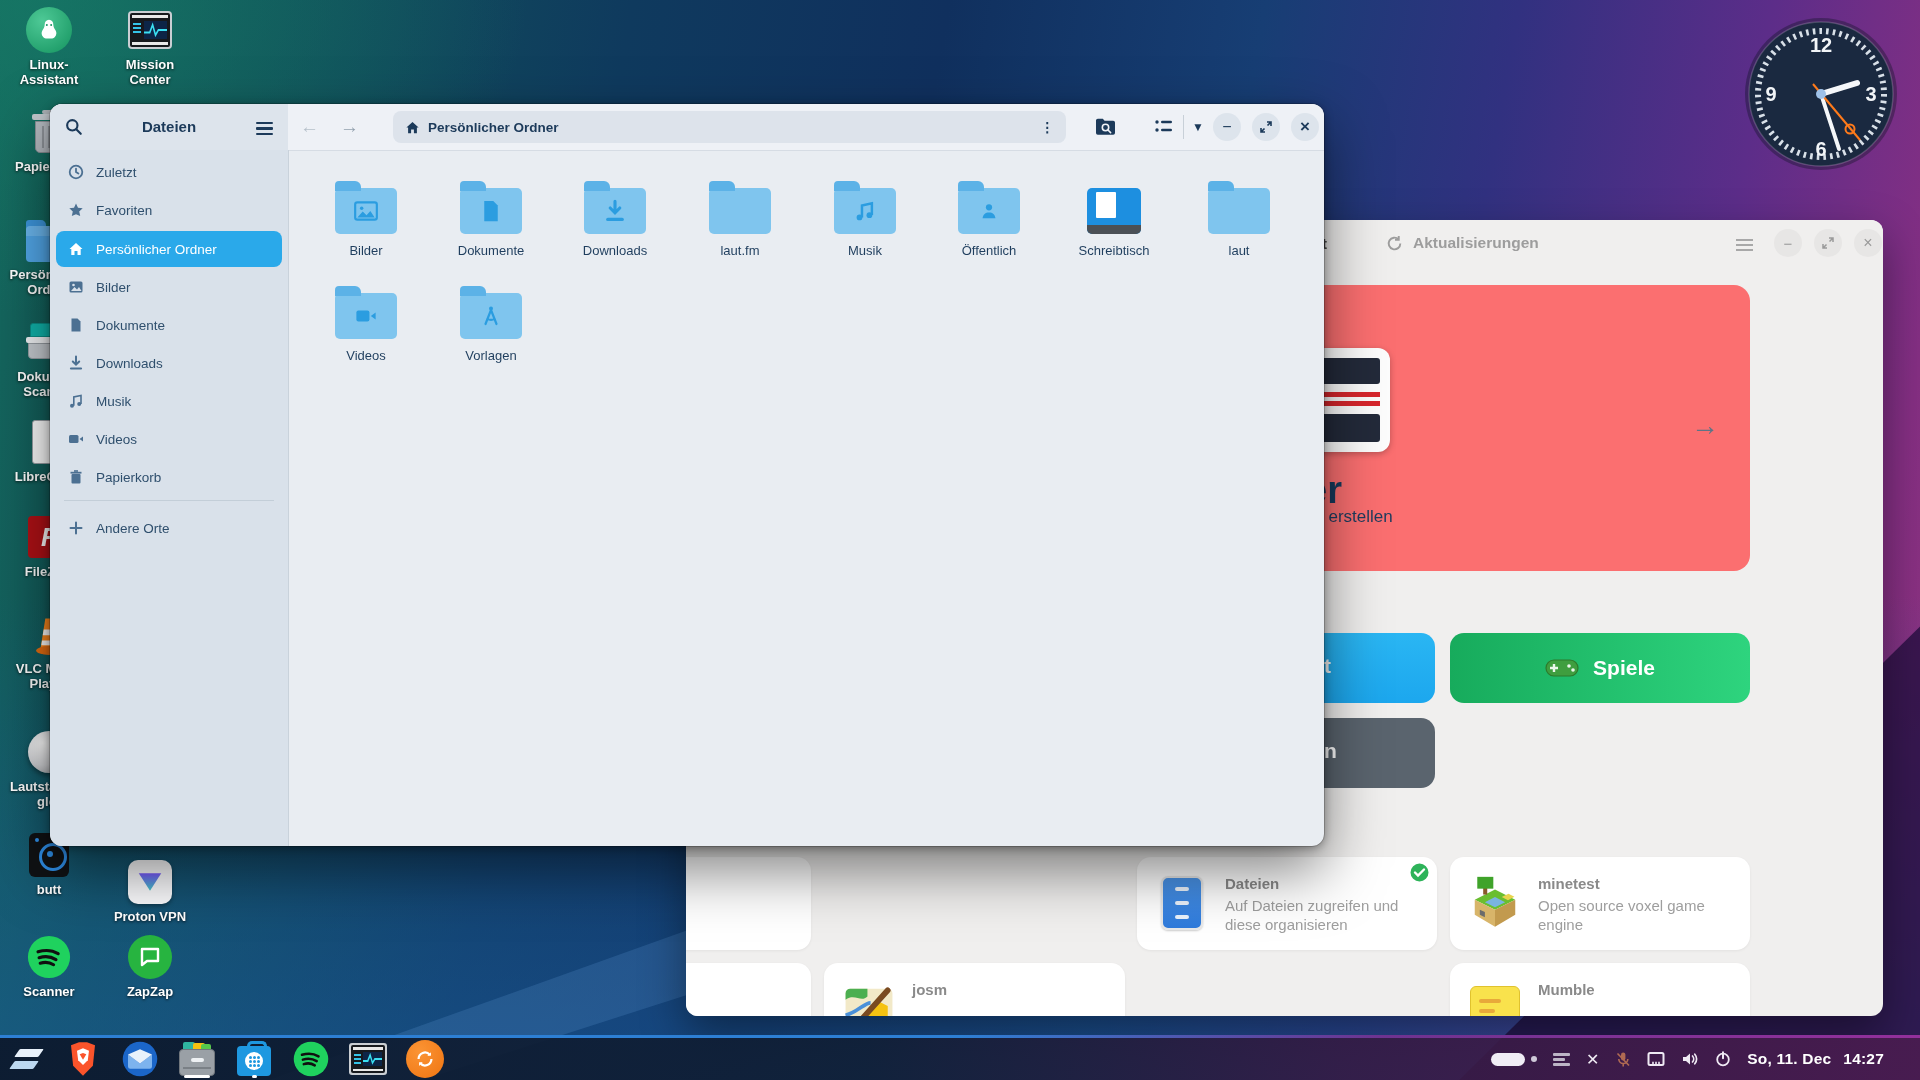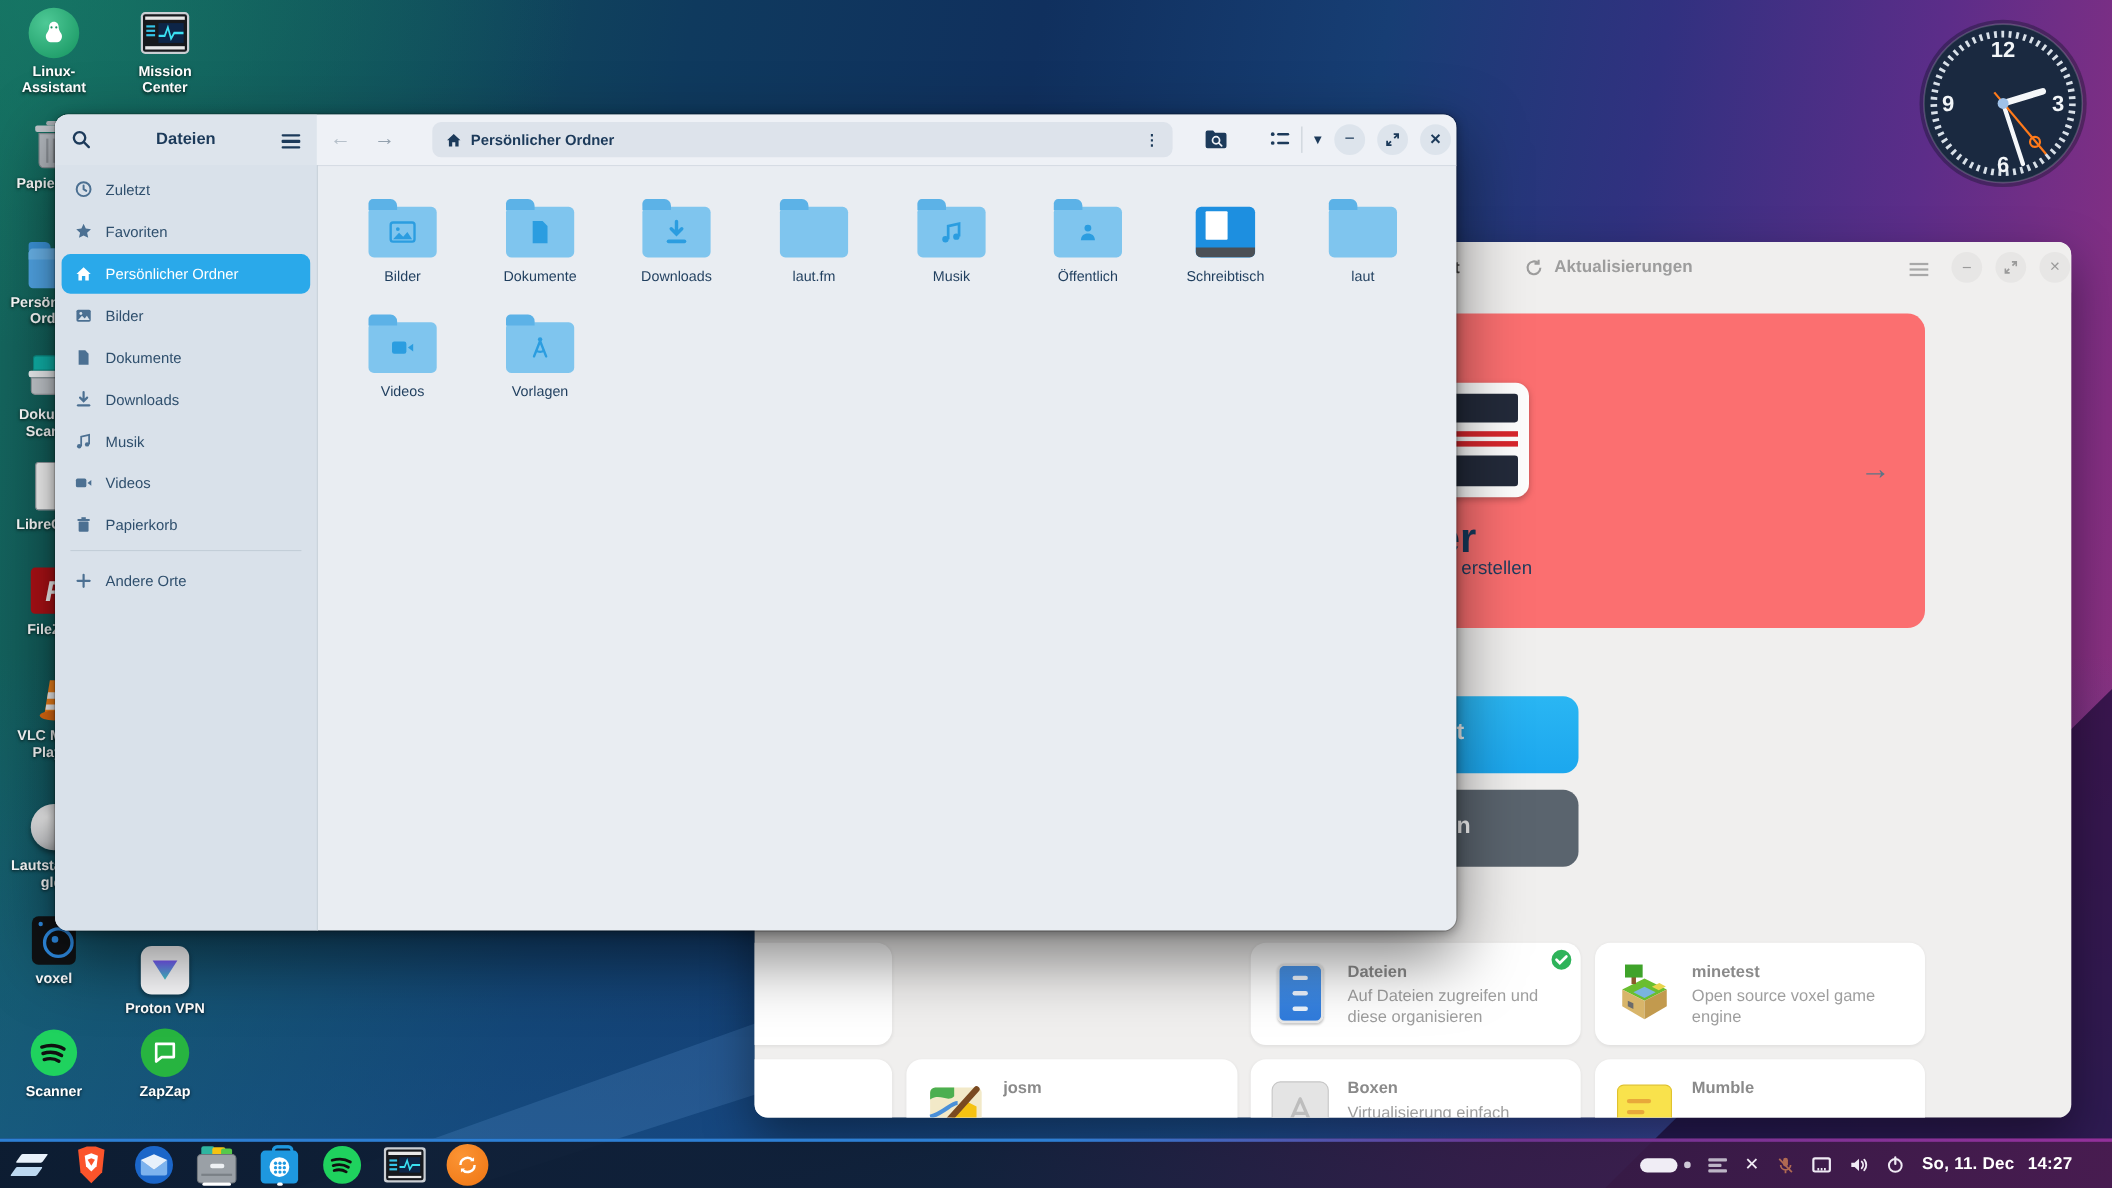--- a/index.html
+++ b/index.html
@@ -200,21 +200,21 @@
 </div>
 
 <div class="di" style="left:7px;top:831px">
   <div class="ic">
     <div style="width:40px;height:44px;background:#101214;border-radius:6px;position:relative">
       <div style="position:absolute;left:10px;top:10px;width:22px;height:22px;border:3px solid #2f8fe8;border-radius:50%"></div>
       <div style="position:absolute;left:18px;top:18px;width:6px;height:6px;background:#2f8fe8;border-radius:50%"></div>
       <div style="position:absolute;left:6px;top:5px;width:4px;height:4px;background:#2f8fe8;border-radius:50%"></div>
     </div>
   </div>
-  <div class="lb">voxel</div>
+  <div class="lb">butt</div>
 </div>
 
 <div class="di" style="left:108px;top:858px">
   <div class="ic">
     <div style="width:44px;height:44px;background:#fbfbfd;border-radius:10px;display:flex;align-items:center;justify-content:center;box-shadow:0 2px 4px rgba(0,0,0,.35)">
       <svg width="30" height="26" viewBox="0 0 24 20">
         <defs>
             <linearGradient id="pvg" x1="0" y1="0" x2="0" y2="1">
           <stop offset="0" stop-color="#7b5cff"></stop>
               <stop offset="1" stop-color="#41c6c8"></stop>
@@ -279,20 +279,29 @@
       <div style="position:absolute;left:10px;top:53px;right:10px;height:5px;background:#d8262c"></div>
       <div style="position:absolute;left:10px;top:66px;right:10px;height:28px;background:#232a3a;border-radius:3px"></div>
     </div>
     <div class="abs" style="left:536px;width:100px;top:184px;text-align:right;font-size:38px;font-weight:800;color:#173a5c">er</div>
     <div class="abs" style="left:614px;top:222px;font-size:17px;color:#1d3c5e">l erstellen</div>
     <div class="abs" style="left:985px;top:125px;font-size:28px;color:#5e7486">→</div>
   </div>
 
   <div class="cat-btn" style="left:464px;top:413px;width:285px;background:linear-gradient(180deg,#2ab6f3,#1ca7ee)">
     <span class="abs" style="left:174px;top:21px">t</span>
+  </div>
+  <div class="cat-btn" style="left:764px;top:413px;width:300px;background:linear-gradient(90deg,#17ab5c,#2ed47e)">
+    <svg width="34" height="22" viewBox="0 0 34 22">
+        <rect x="1" y="3" width="32" height="16" rx="8" fill="#3f9e3f" stroke="#2c7a2c" stroke-width="1.2"></rect>
+        <path d="M9 7v8M5 11h8" stroke="#eaf6ea" stroke-width="2.4"></path>
+        <circle cx="24" cy="9" r="1.8" fill="#eaf6ea"></circle>
+        <circle cx="28" cy="13" r="1.8" fill="#eaf6ea"></circle>
+      </svg>
+    <span>Spiele</span>
   </div>
   <div class="cat-btn" style="left:464px;top:498px;width:285px;background:#5a646e">
     <span class="abs" style="left:174px;top:21px">n</span>
   </div>
 
   <div class="card" style="left:-171px;top:637px;width:296px"></div>
   <div class="card" style="left:-171px;top:743px;width:296px"></div>
 
 
   <div class="card" style="left:451px;top:637px;width:300px">
@@ -336,31 +345,20 @@
         <path d="M20 12.5 24 10.5l3.5 1.8-3.8 2z" fill="#e8d44d"></path>
         <rect x="9" y="6" width="2.4" height="5" fill="#8a5a2a"></rect>
         <rect x="5.5" y="0.5" width="9.5" height="7" fill="#3fa32a"></rect>
         <path d="M7 20l3 1.4v3L7 23z" fill="#6b6b6b"></path>
       </svg>
     </div>
     <div class="ctit">minetest</div>
     <div class="cdesc">Open source voxel game engine</div>
   </div>
 
-  <div class="card" style="left:451px;top:743px;width:300px">
-    <div class="cicon">
-      <div style="width:50px;height:50px;background:#e4e4e4;border:1px solid #c6c6c6;border-radius:8px;display:flex;align-items:center;justify-content:center">
-        <svg width="30" height="30" viewBox="0 0 24 24">
-            <path d="M12 4 5 20M12 4l7 16M7.8 14.5h8.4" fill="none" stroke="#bdbdbd" stroke-width="2.4" stroke-linecap="round"></path>
-          </svg>
-      </div>
-    </div>
-    <div class="ctit">Boxen</div>
-    <div class="cdesc">Virtualisierung einfach</div>
-  </div>
 
   <div class="card" style="left:764px;top:743px;width:300px">
     <div class="cicon">
       <div style="width:48px;height:44px;background:#f9e24c;border-radius:6px;border:1px solid #e0c22e;position:relative">
         <div style="position:absolute;left:8px;top:12px;width:22px;height:4px;background:#e8a93a;border-radius:2px"></div>
         <div style="position:absolute;left:8px;top:22px;width:16px;height:4px;background:#e8a93a;border-radius:2px"></div>
       </div>
     </div>
     <div class="ctit">Mumble</div>
     <div class="cdesc"></div>

